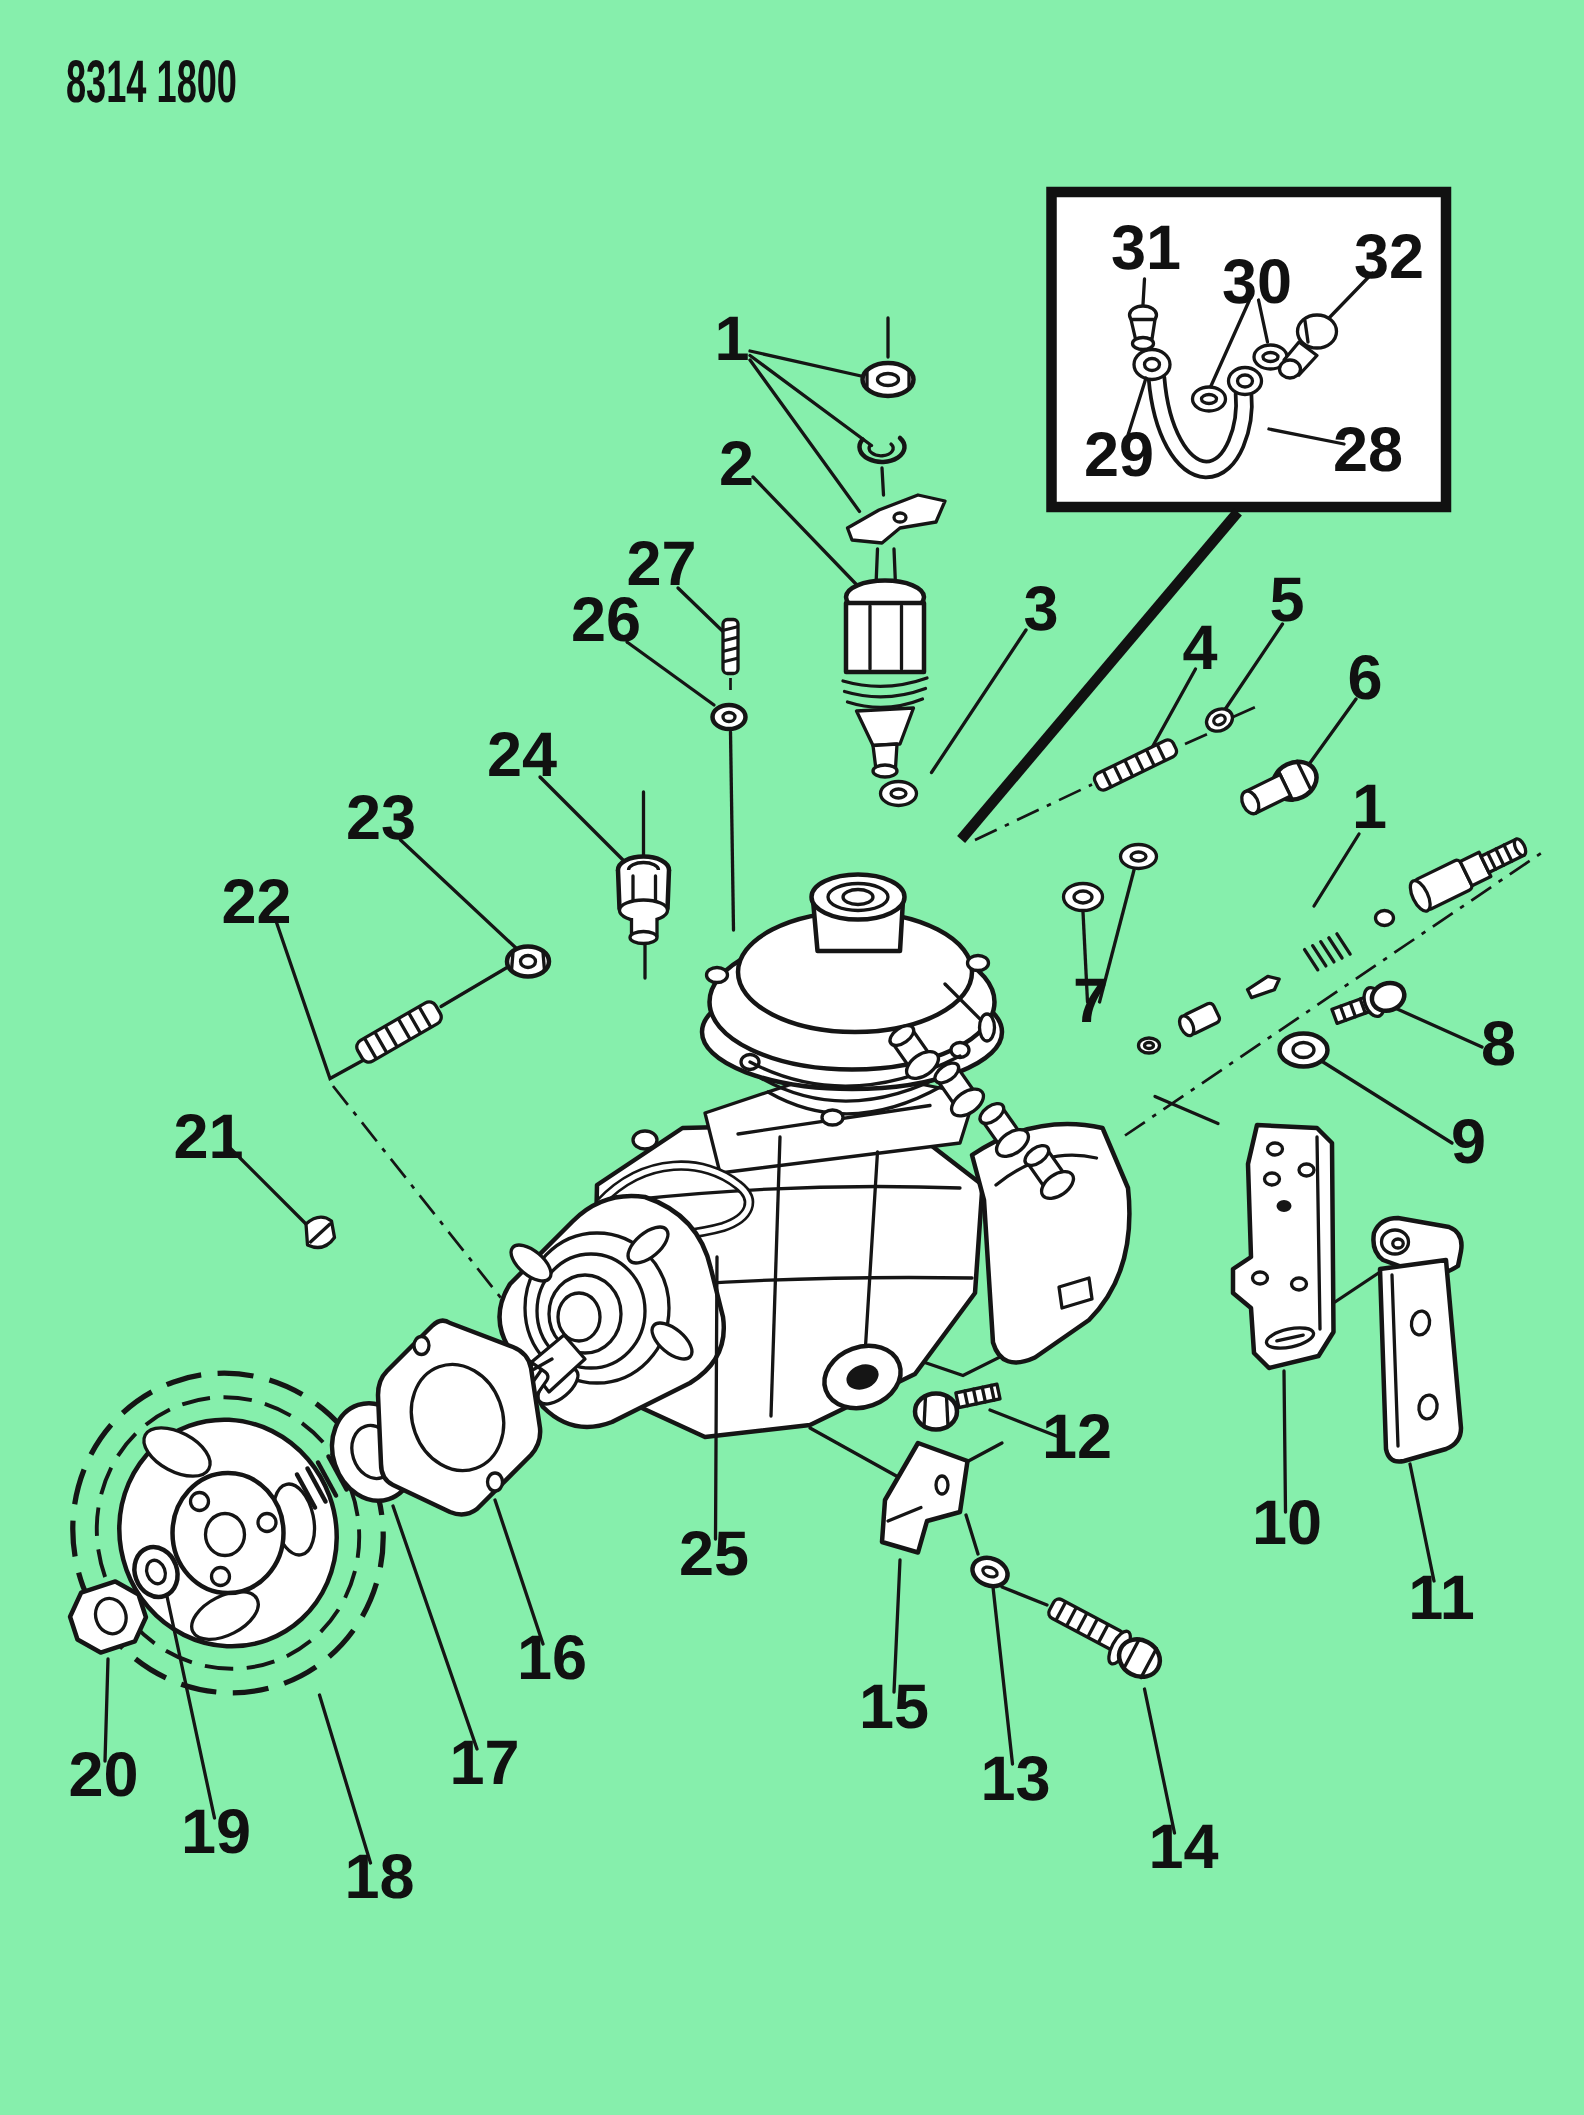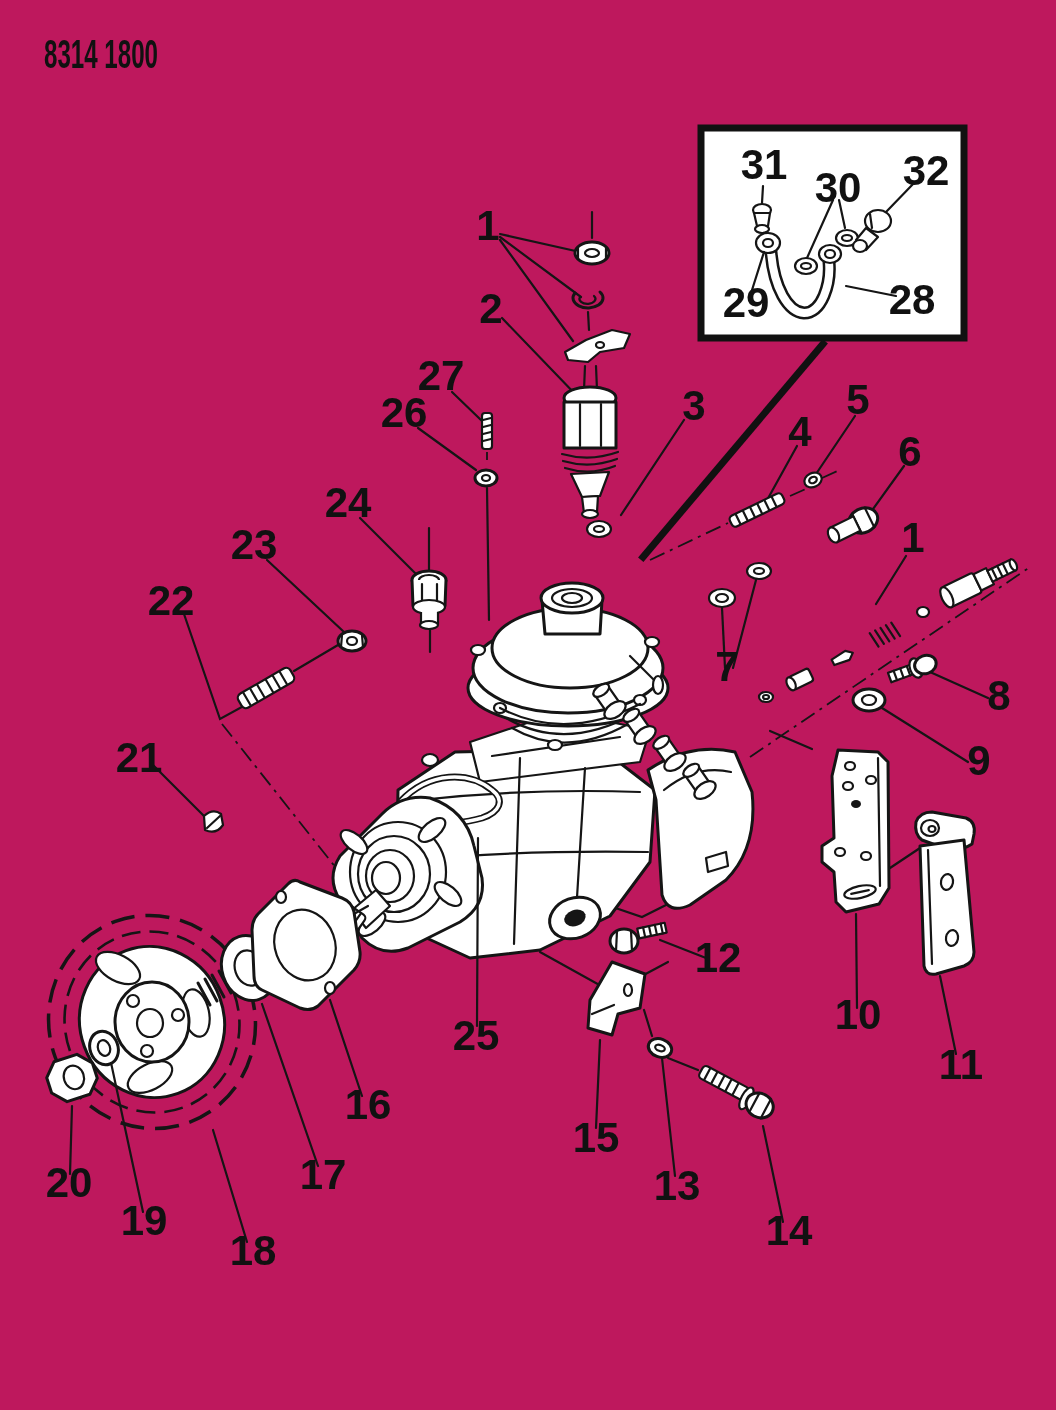--- a/index.html
+++ b/index.html
@@ -1,16 +1,16 @@
 <!DOCTYPE html>
 <html><head>
 <meta charset="utf-8">
 <style>
   html,body{margin:0;padding:0;background:#fff;}
-  .stage{position:relative;width:1056px;height:1410px;background:#be185d;overflow:hidden;}
+  .stage{position:relative;width:1056px;height:1410px;background:#86efac;overflow:hidden;}
   svg{position:absolute;left:0;top:0;}
   .ln{stroke:#151515;stroke-width:2.2;fill:none;stroke-linecap:round;}
   .ln3{stroke:#151515;stroke-width:3;fill:none;stroke-linecap:round;}
   .thk{stroke:#111;stroke-width:7;fill:none;stroke-linecap:square;}
   .pw{fill:#ffffff;stroke:#151515;stroke-width:3;stroke-linejoin:round;}
   .pw2{fill:#ffffff;stroke:#151515;stroke-width:2.2;stroke-linejoin:round;}
   .dd{stroke:#151515;stroke-width:1.8;fill:none;stroke-dasharray:16 6 3 6;}
   .dsh{stroke:#151515;stroke-width:1.8;fill:none;stroke-dasharray:8 6;}
   .lbl{font-family:"Liberation Sans",sans-serif;font-weight:700;font-size:42px;fill:#111;text-anchor:middle;}
   .fig{font-family:"Liberation Sans",sans-serif;font-weight:700;font-size:40px;fill:#111;}

